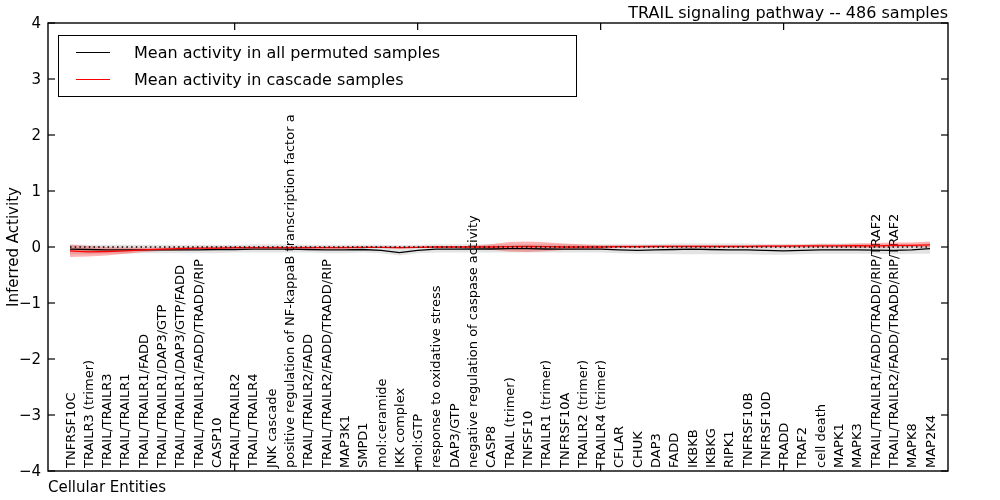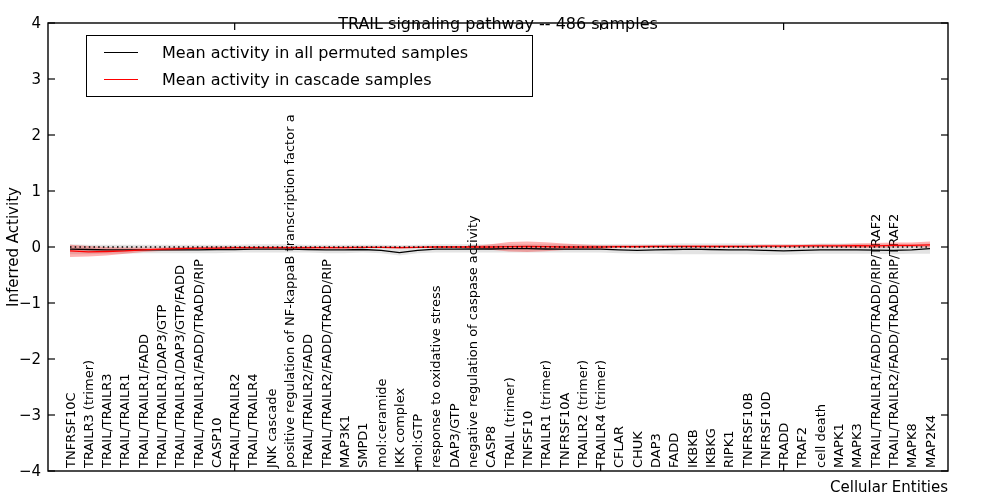--- a/index.html
+++ b/index.html
@@ -2,34 +2,34 @@
 <html><head>
 <meta charset="utf-8">
 <style>
   html,body{margin:0;padding:0;background:#ffffff;}
   #figure{
     position:relative;width:1000px;height:500px;background:#ffffff;
     font-family:"DejaVu Sans","Liberation Sans",sans-serif;color:#000;overflow:hidden;
   }
   #plot-svg{position:absolute;left:0;top:0;}
   .fig-title{
-    position:absolute;left:48px;top:14px;width:900px;text-align:center;
+    position:absolute;left:48px;top:3px;width:900px;text-align:right;
     font-size:16px;white-space:nowrap;
   }
   .x-axis-title{
-    position:absolute;left:48px;top:478px;width:900px;text-align:right;font-size:15px;
+    position:absolute;left:48px;top:478px;width:900px;text-align:left;font-size:15px;
   }
   .y-axis-title{
     position:absolute;left:13px;top:247px;white-space:nowrap;font-size:15px;
     transform:translate(-50%,-50%) rotate(-90deg);
   }
   .legend{
-    position:absolute;left:58px;top:35px;width:447px;height:62px;box-sizing:border-box;
+    position:absolute;left:58px;top:35px;width:519px;height:62px;box-sizing:border-box;
     background:#ffffff;border:1.5px solid #000;display:flex;flex-direction:column;
-    justify-content:space-around;padding:3px 0;margin-left:28px;
+    justify-content:space-around;padding:3px 0;
   }
   .legend-row{display:flex;align-items:center;padding-left:17px;white-space:nowrap;}
   .legend-line{width:34px;height:0;border-top:1.7px solid #000;margin-right:24px;flex:none;}
   .legend-label{font-size:16px;line-height:1.1;}
 </style>
 </head>
 <body>
 
 <div id="figure">
   <svg id="plot-svg" width="1000" height="500" viewBox="0 0 1000 500">

